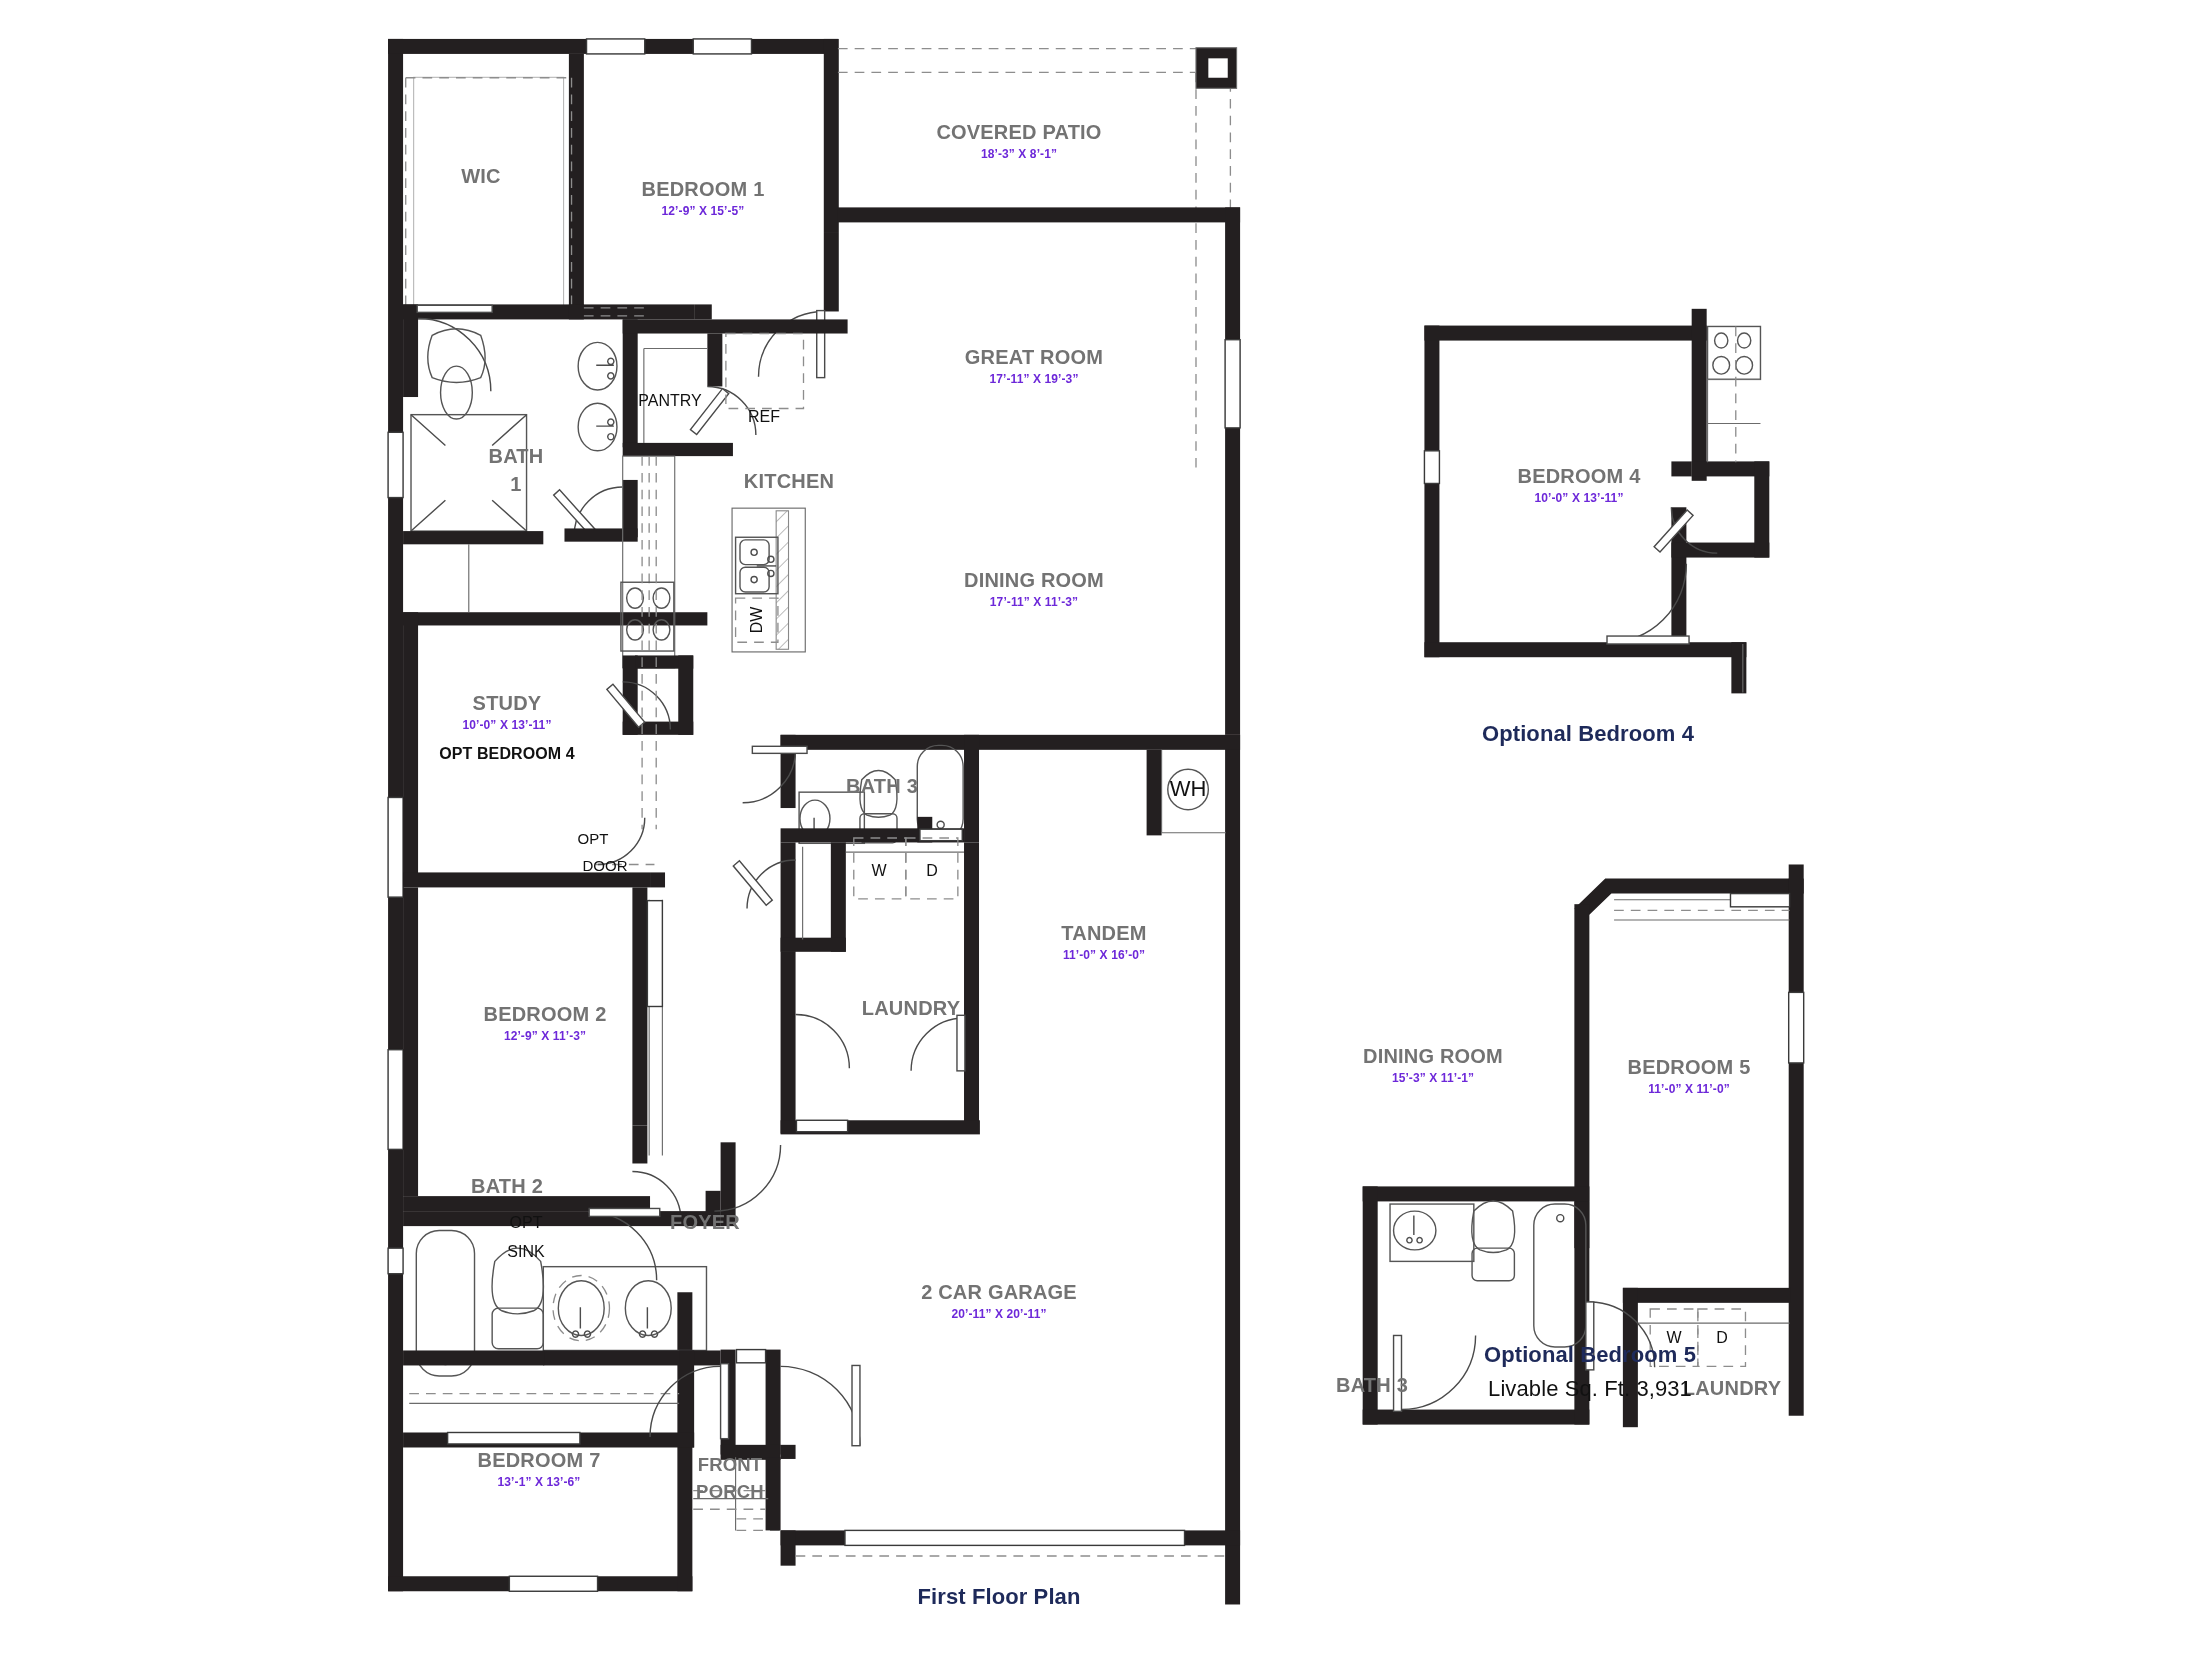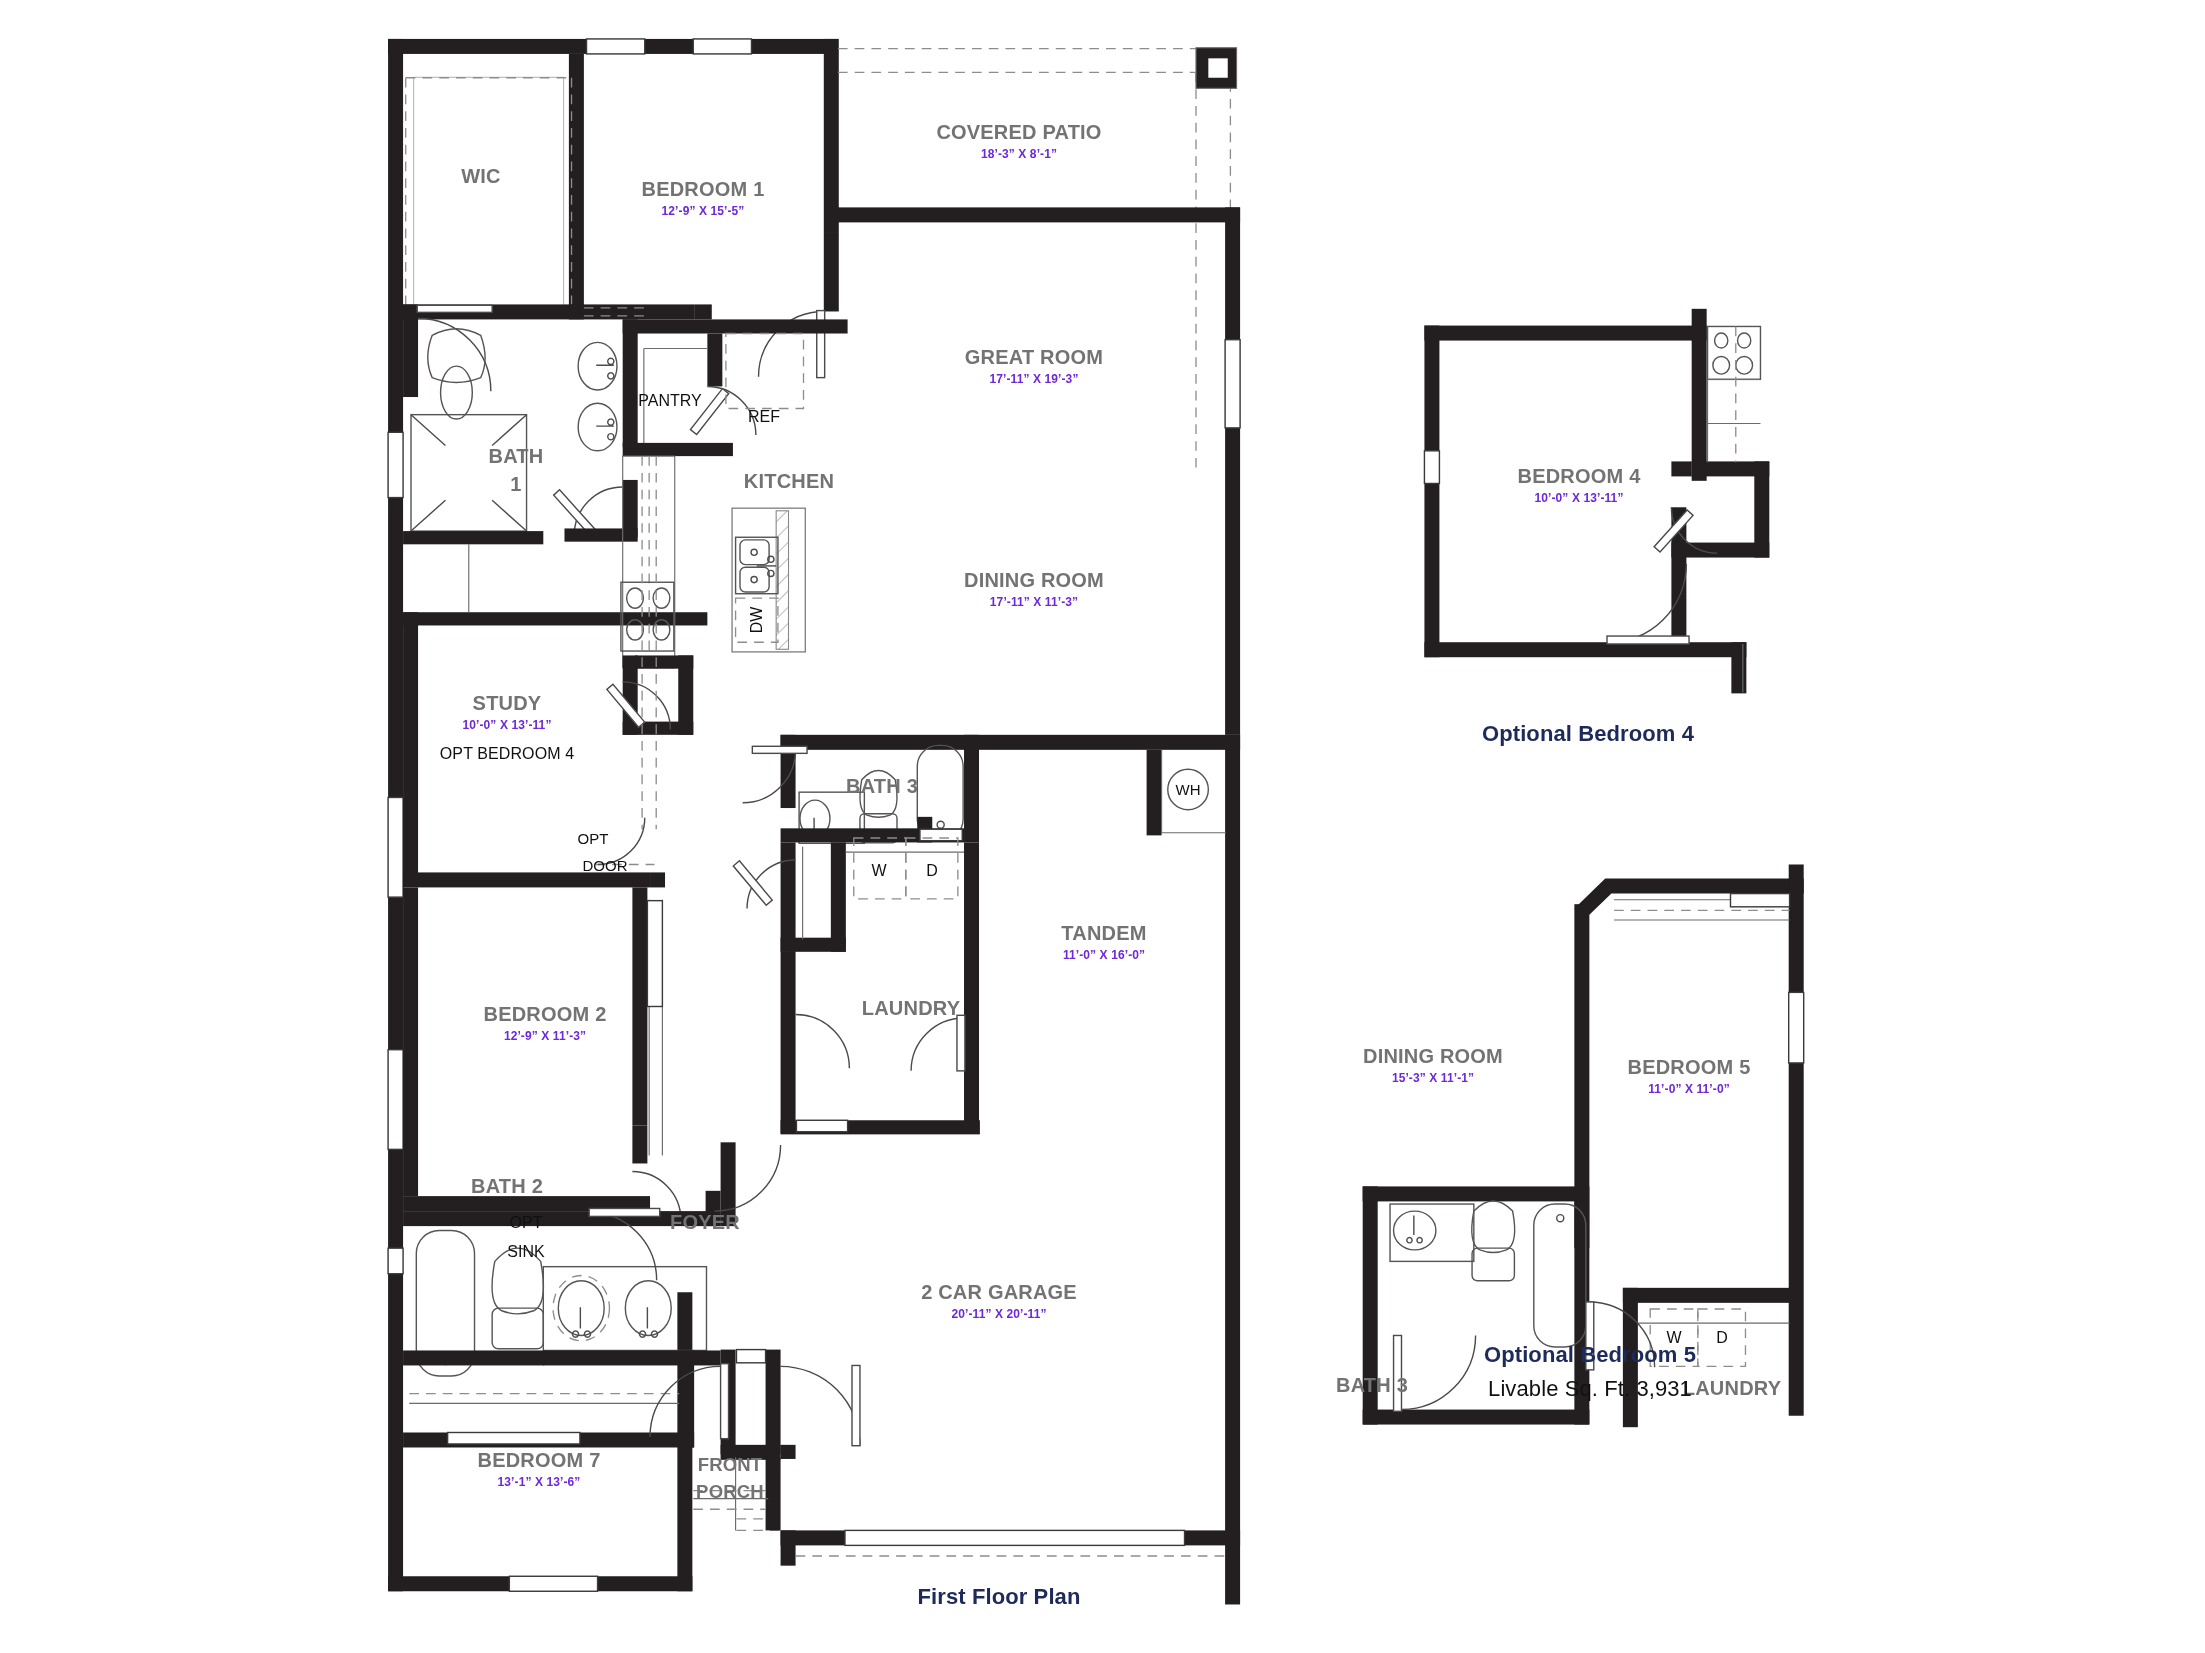--- a/index.html
+++ b/index.html
@@ -32,21 +32,21 @@
   .section-title{
     color:#1e2a5a;font-weight:700;font-size:22px;letter-spacing:0.1px;
   }
   .section-sub{
     color:#111111;font-weight:400;font-size:22px;letter-spacing:0.1px;
   }
   .lbl-stack{position:absolute;transform:translate(-50%,-50%);text-align:center;
              white-space:nowrap;line-height:1.0;}
   .lbl-stack .room-name{display:block;}
   .lbl-stack .room-dim{display:block;margin-top:6.2px;}
-  .lbl-stack .room-sub{display:block;margin-top:15px;}
+  .lbl-stack .room-sub{display:block;margin-top:15px;font-weight:bold;}
 </style>
 </head>
 <body>
 
 <div id="plan-root">
 
 <svg class="plan" viewBox="0 0 5000 3750" xmlns="http://www.w3.org/2000/svg">
   <defs>
     <pattern id="hatch45" width="26" height="26" patternTransform="rotate(45)" patternUnits="userSpaceOnUse">
       <rect width="26" height="26" fill="#ffffff"></rect>
@@ -429,21 +429,21 @@
   <span class="room-name">BEDROOM 7</span>
   <span class="room-dim">13’-1” X 13’-6”</span>
 </div>
 
 <div class="lbl room-name" style="left:730px;top:1465px;font-size:18.5px;">FRONT</div>
 <div class="lbl room-name" style="left:730px;top:1492px;font-size:18.5px;">PORCH</div>
 
 <div class="lbl tag-blk" style="left:670px;top:401px;">PANTRY</div>
 <div class="lbl tag-blk" style="left:764px;top:417px;">REF</div>
 <div class="lbl appl appl-rot" style="left:757px;top:620px;">DW</div>
-<div class="lbl appl" style="left:1188px;top:789px;font-size:15px;">WH</div>
+<div class="lbl appl" style="left:1188px;top:789px;font-size:22px;">WH</div>
 <div class="lbl appl" style="left:879px;top:871px;">W</div>
 <div class="lbl appl" style="left:932px;top:871px;">D</div>
 <div class="lbl tag-blk-sm" style="left:593px;top:838px;">OPT</div>
 <div class="lbl tag-blk-sm" style="left:593px;top:865px;margin-left:12px;">DOOR</div>
 
 <div class="lbl section-title" style="left:999px;top:1597px;">First Floor Plan</div>
 
 <div class="lbl-stack" style="left:1579px;top:485px;">
   <span class="room-name">BEDROOM 4</span>
   <span class="room-dim">10’-0” X 13’-11”</span>

